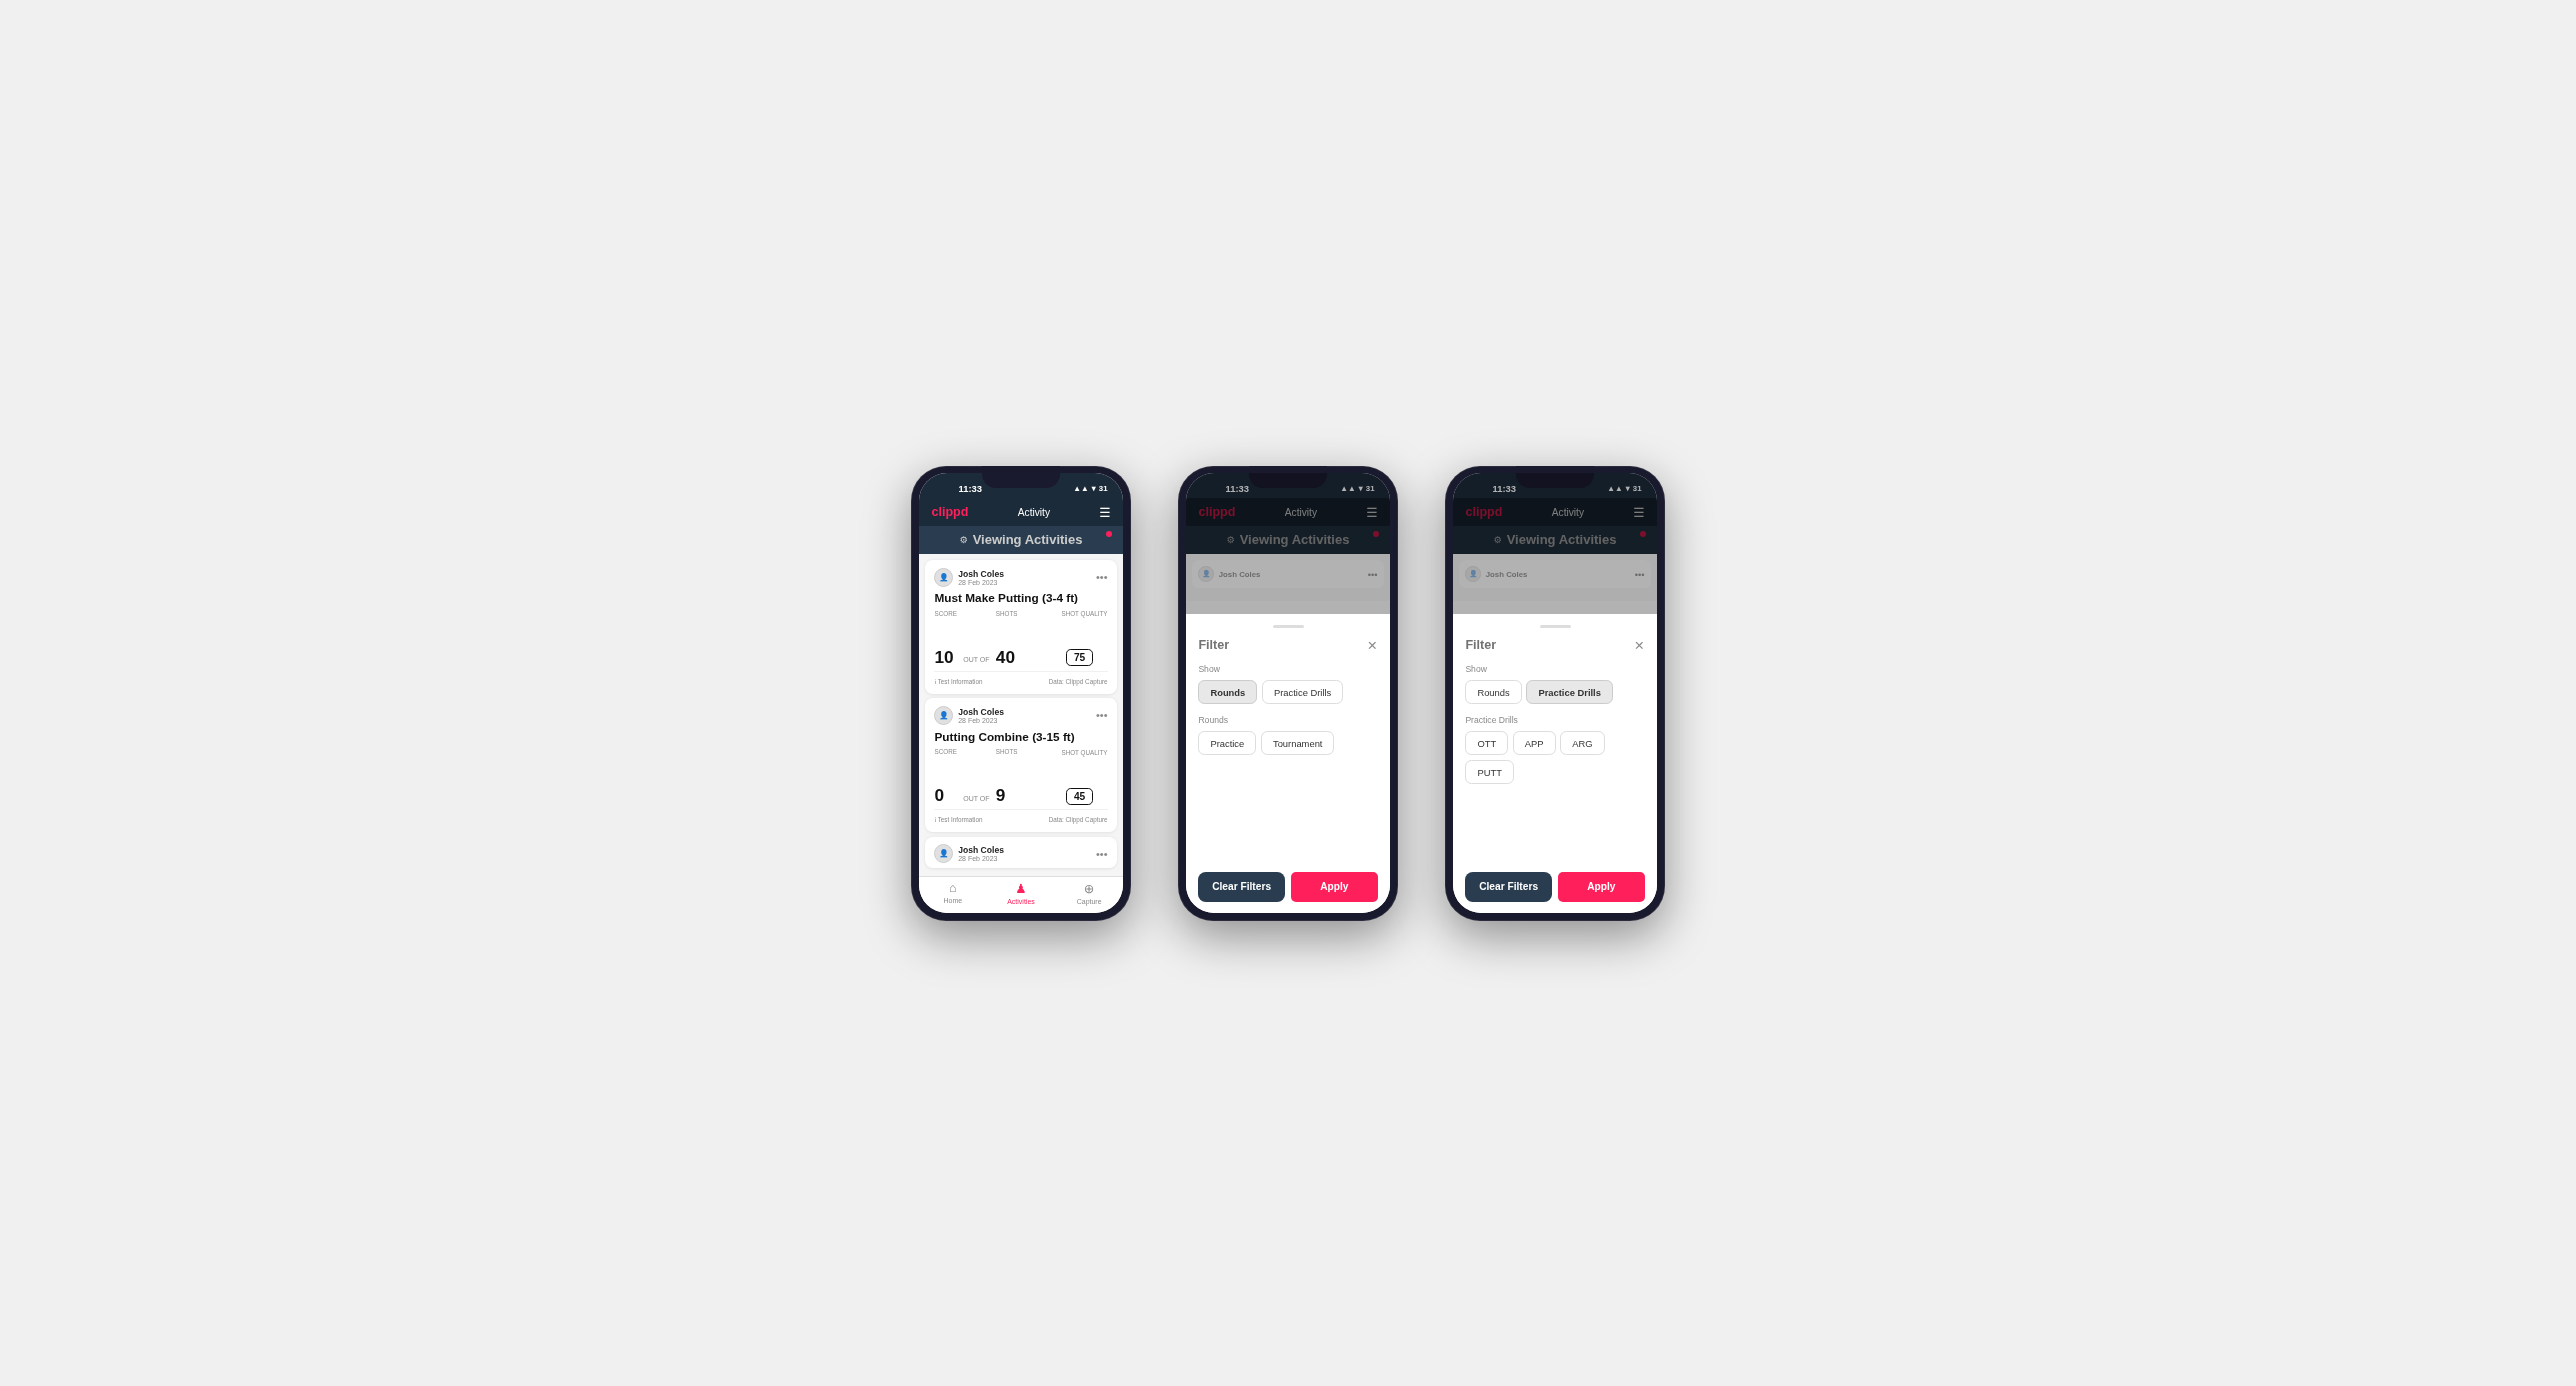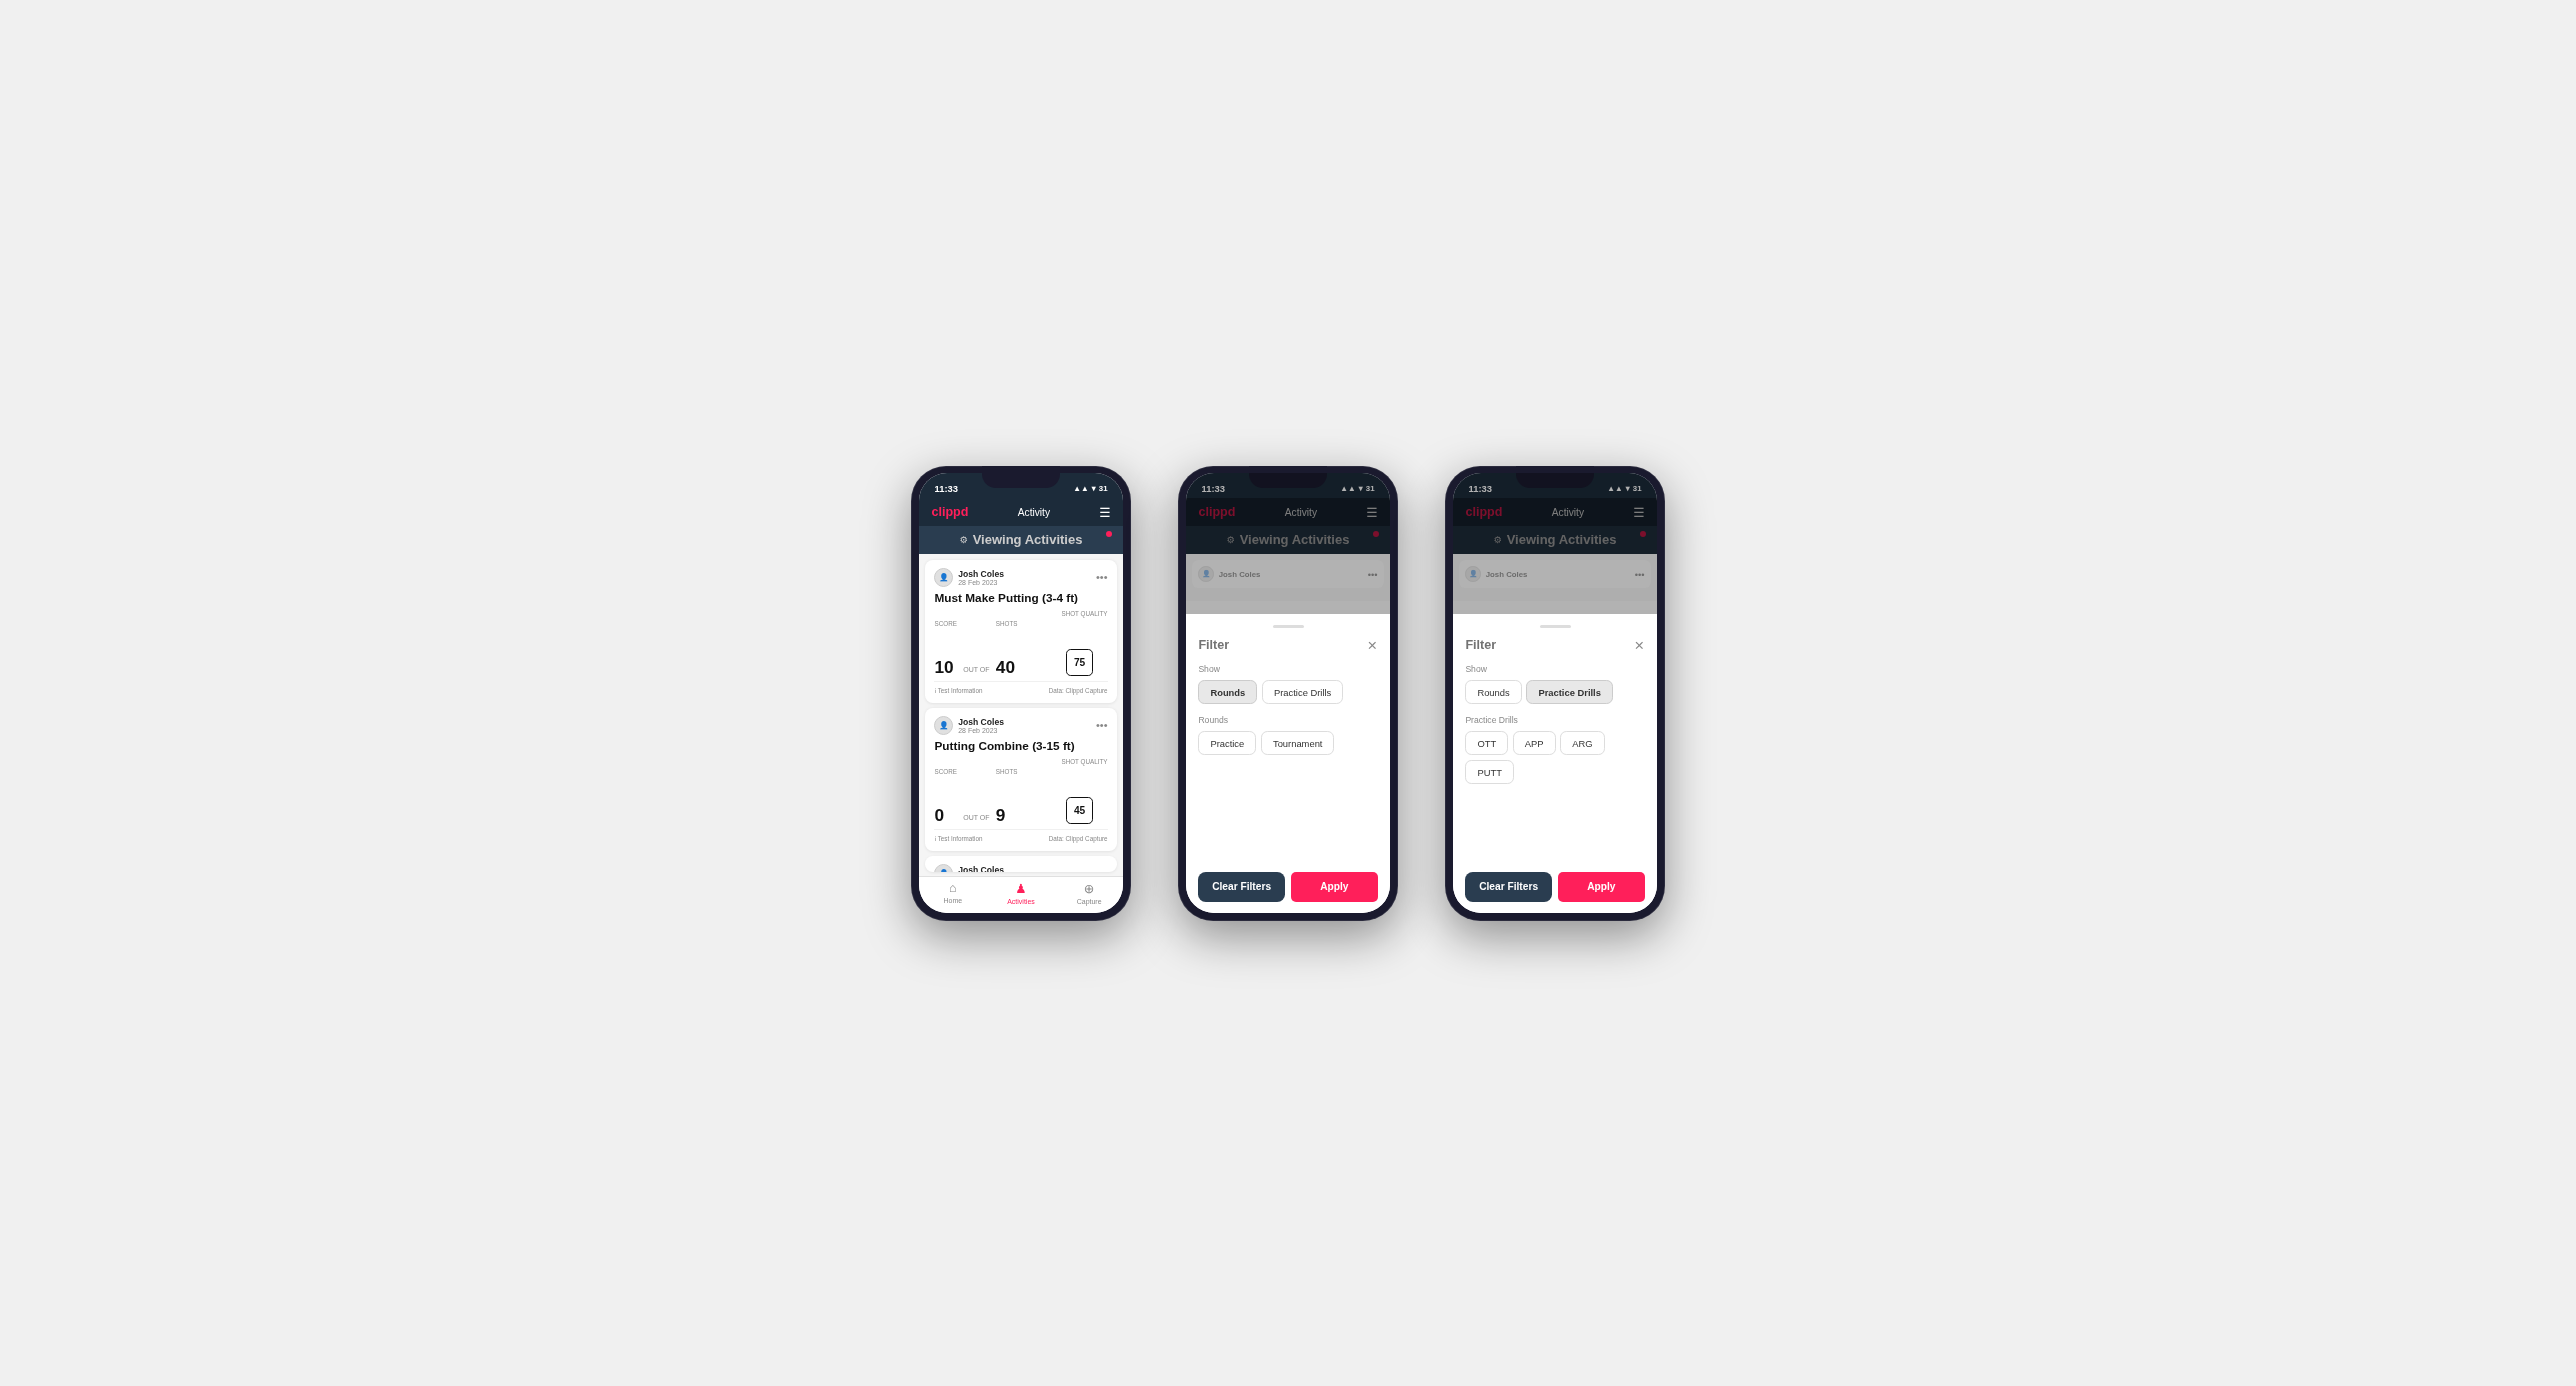--- a/index.html
+++ b/index.html
@@ -53,21 +53,21 @@
     .status-bar {
       background: #1c2b3a;
       display: flex;
       align-items: center;
       justify-content: space-between;
       padding: 9.4px 15.7px 4.7px;
       font-size: 8.6px;
       color: #fff;
       font-weight: 600;
     }
-    .status-time { font-size: 9.4px; font-weight: 700; }
+    .status-time { font-size: 9.4px; font-weight: 700; margin-left: 24px; }
     .status-icons { display: flex; gap: 3.1px; align-items: center; font-size: 7.8px; }
     
     .app-header {
       background: #1c2b3a;
       display: flex;
       align-items: center;
       justify-content: space-between;
       padding: 6.3px 12.6px;
     }
     .logo {
@@ -150,21 +150,21 @@
     .user-date { font-size: 7px; color: #888; }
     .more-btn { color: #888; font-size: 11px; }
     .card-title { font-size: 11.8px; font-weight: 700; color: #111; margin-bottom: 4.7px; }
     .stats-row { display: flex; align-items: flex-end; gap: 6.3px; }
     .stat-item { display: flex; flex-direction: column; gap: 32px; }
     .stat-label { font-size: 6.3px; color: #888; text-transform: uppercase; }
     .stat-value { font-size: 17.3px; font-weight: 700; color: #111; line-height: 1; }
     .out-of { font-size: 7px; color: #888; align-self: flex-end; margin-bottom: 3.1px; }
     .shot-quality-badge {
       width: 27px;
-      height: 27px;
+      height: 17px;
       border: 1.6px solid #111;
       border-radius: 4.7px;
       display: flex;
       align-items: center;
       justify-content: center;
       font-size: 10.2px;
       font-weight: 700;
       color: #111;
       margin-left: 4.7px;
     }

